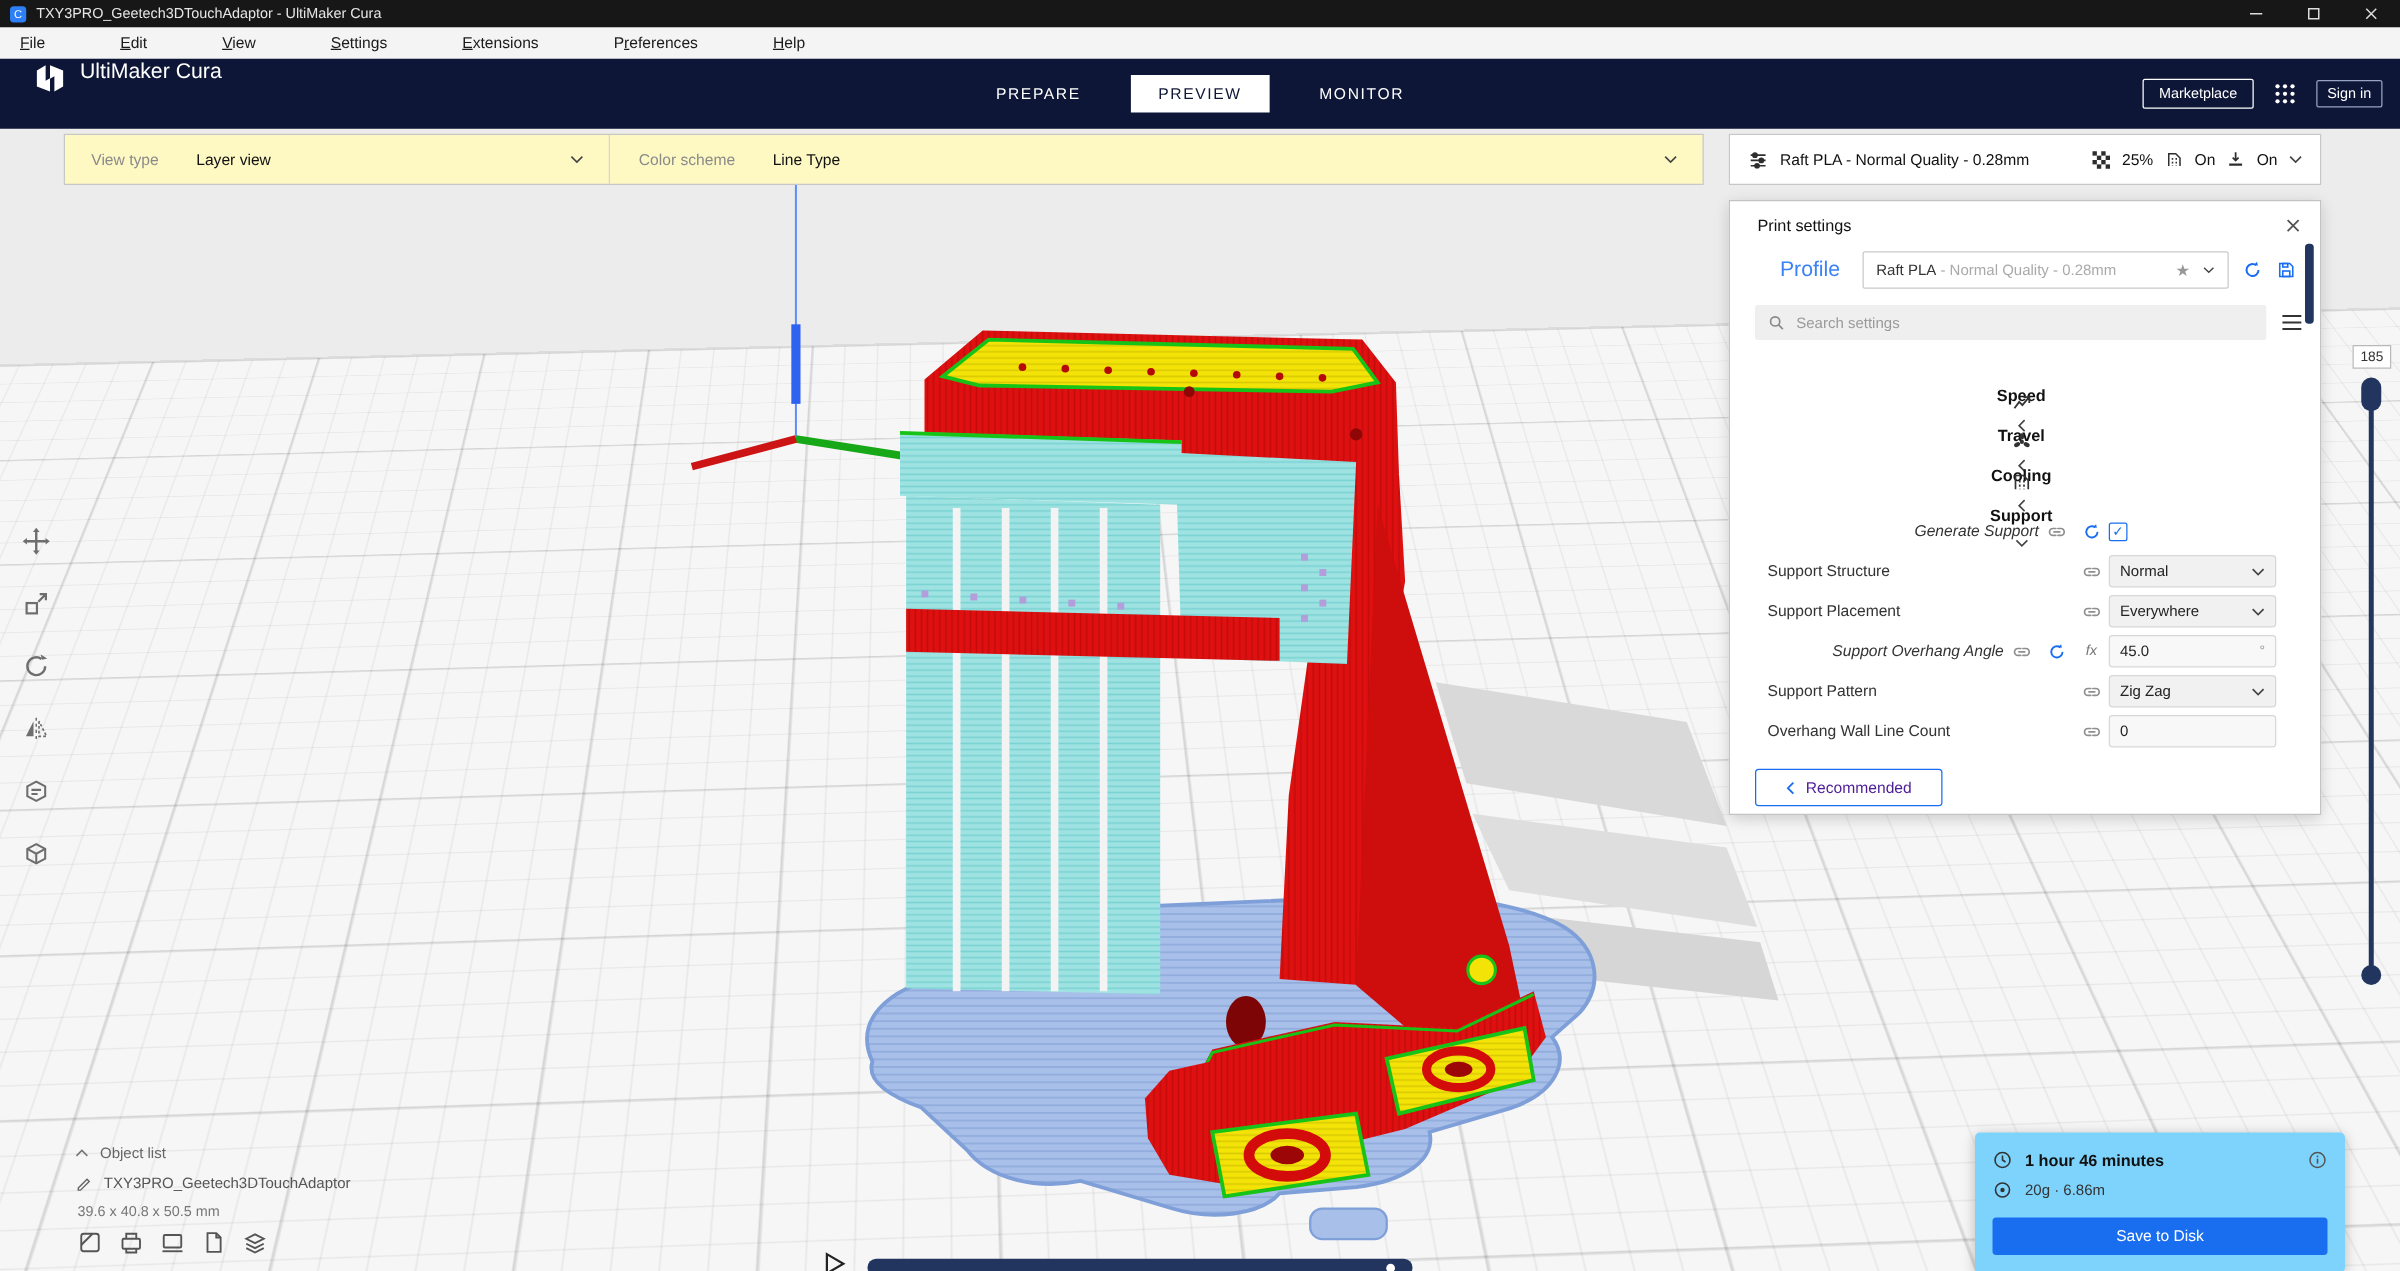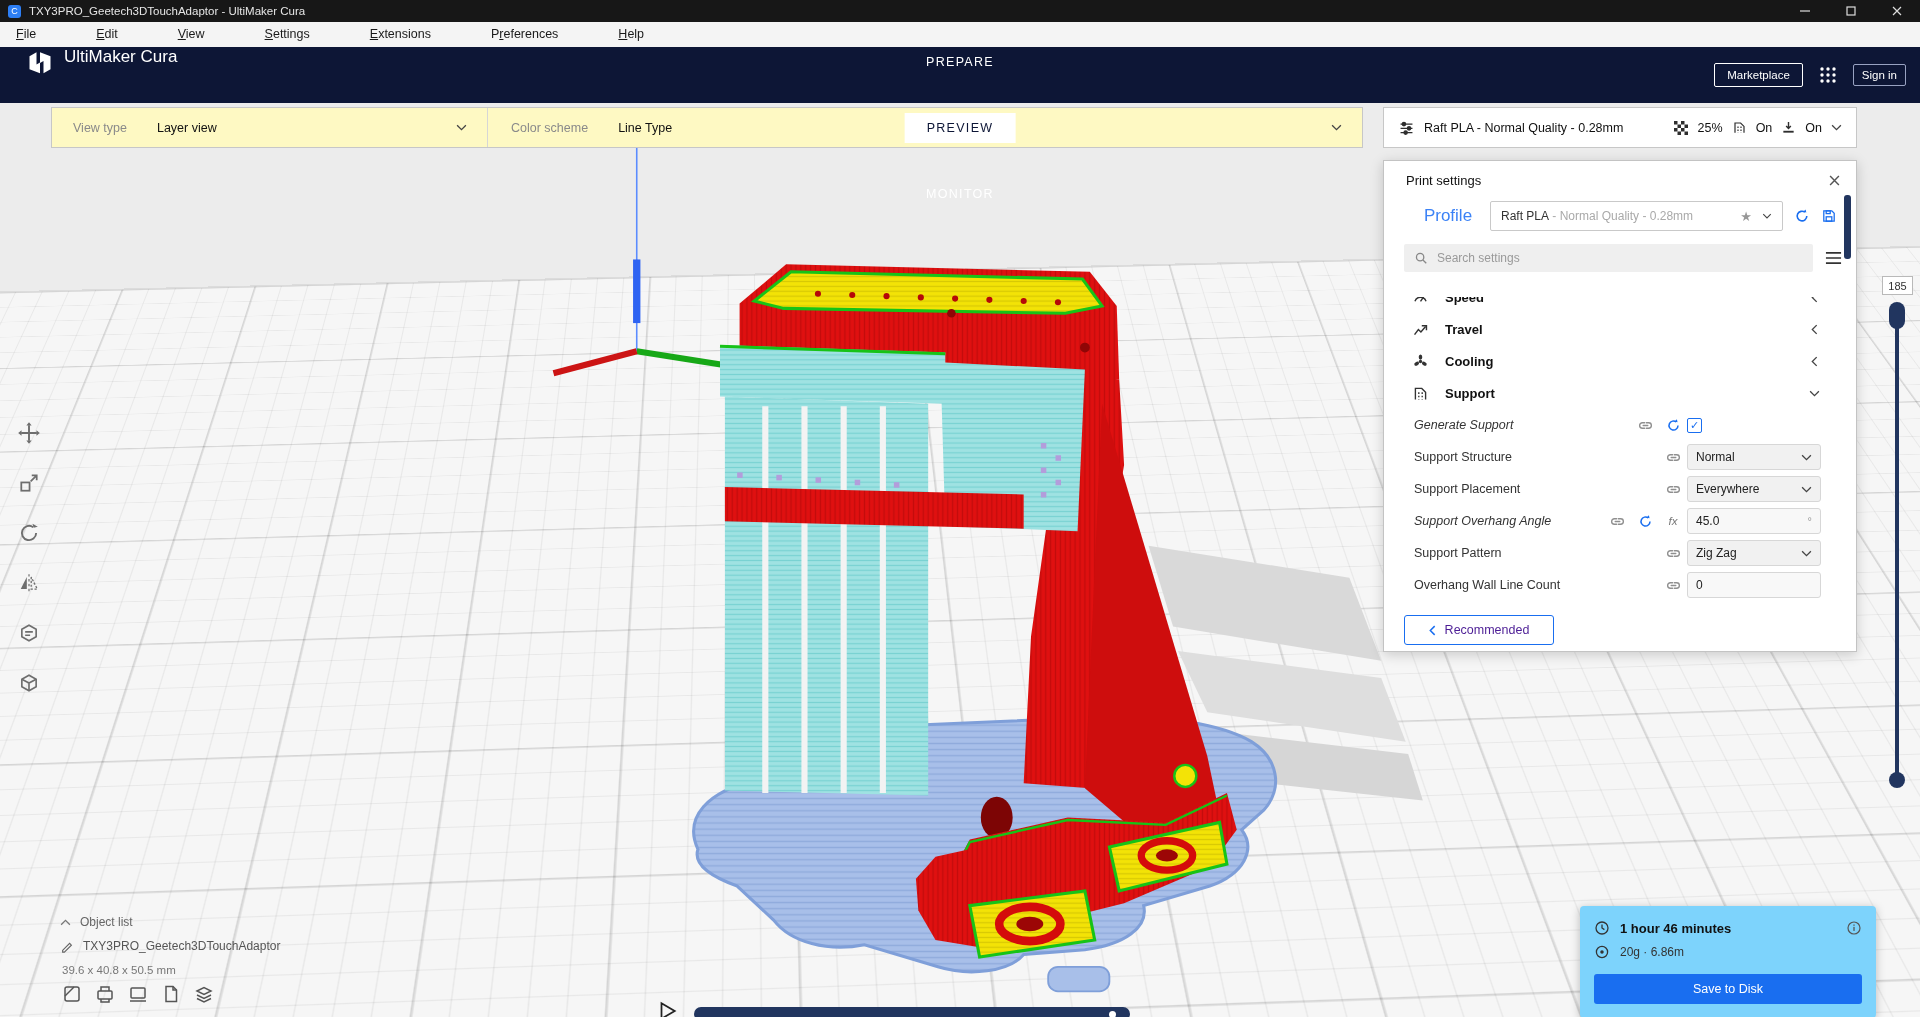--- a/index.html
+++ b/index.html
@@ -19,21 +19,21 @@
   
   .menubar { position:absolute; top:22px; left:0; right:0; height:25px; background:#f4f4f4;
     display:flex; align-items:center; padding-left:6px; z-index:50;gap:40px; }
   .menu-item { font-size:12.5px; color:#1a1a1a; padding:0 10px; line-height:25px; }
 
   
   .header { position:absolute; top:47px; left:0; right:0; height:56px; background:#0d1636; z-index:50; }
   .brand { position:absolute; left:26px; top:0; height:56px; display:flex; align-items:flex-start; gap:10px; }
   .brand-name { color:#fff; font-size:17px; }
   .tabs { position:absolute; left:50%; top:0; transform:translateX(-50%); height:56px;
-    display:flex; align-items:center; gap:36px;flex-direction:column; }
+    display:flex; align-items:center; gap:36px; }
   .tab { color:#fff; font-size:12.5px; letter-spacing:1.3px; padding:8px 4px; }
   .tab.active { background:#fff; color:#0d1636; padding:8px 22px; }
   .header-right { position:absolute; right:14px; top:0; height:56px; display:flex; align-items:center; gap:16px; }
   .marketplace-btn { border:1px solid #fff; color:#fff; font-size:11.5px; padding:5px 12px; border-radius:2px; }
   .signin-btn { border:1px solid #98a2c2; color:#fff; font-size:11.5px; padding:4px 8px; border-radius:2px; }
 
   
   .viewport { position:absolute; left:0; top:103px; right:0; bottom:0; background:#ececec; overflow:hidden; z-index:0; }
   .plate { position:absolute; left:-520px; top:168px; width:3000px; height:1700px; background-color:#f6f6f6;
     background-image:
@@ -81,25 +81,25 @@
   .profile-name { color:#333; }
   .profile-suffix { color:#a9a9a9; white-space:pre; }
   .star { margin-left:auto; color:#979797; font-size:13px; margin-right:10px; }
   .icon-btn { margin-left:11px; display:inline-flex; }
   .search-row { display:flex; align-items:center; padding:11px 14px 0 20px; }
   .search-box { width:413px; height:28px; background:#efefef; border-radius:2px;
     display:flex; align-items:center; padding:0 10px; gap:9px; }
   .search-placeholder { color:#9a9a9a; font-size:12px; }
   .hamburger { margin-left:12px; }
   .settings-list { position:absolute; left:0; top:136px; right:0; height:304px; overflow:hidden; }
-  .cat-row { height:32px; display:flex; align-items:center; padding:0 28px 0 22px; gap:11px; }
+  .cat-row { height:32px; display:flex; align-items:center; padding:0 28px 0 22px; gap:11px;flex-direction:column; }
   .cat-label { font-weight:bold; font-size:13px; color:#111; flex:1; }
   .set-row { height:32px; display:flex; align-items:center; padding:0 35px 0 30px; }
   .set-label { flex:1; font-size:12.5px; color:#333; }
-  .set-label.italic { font-style:italic; }
+  .set-label.italic { font-style:italic;text-align:right; }
   .icon-cell { width:28px; display:flex; align-items:center; justify-content:center; }
   .control { width:134px; height:26px; border:1px solid #d7d7d7; border-radius:3px;
     display:flex; align-items:center; padding:0 8px; font-size:12px; color:#222; }
   .control.select { background:#f1f1f1; }
   .control.number { background:#f8f8f8; }
   .control.checkwrap { border:none; background:none; padding:0; }
   .ctrl-chev { margin-left:auto; }
   .ctrl-unit { margin-left:auto; color:#999; font-size:11px; }
   .checkbox { width:15px; height:15px; border:1.5px solid #196ef0; border-radius:2px; color:#196ef0;
     font-size:11px; display:flex; align-items:center; justify-content:center; background:#fff; }

